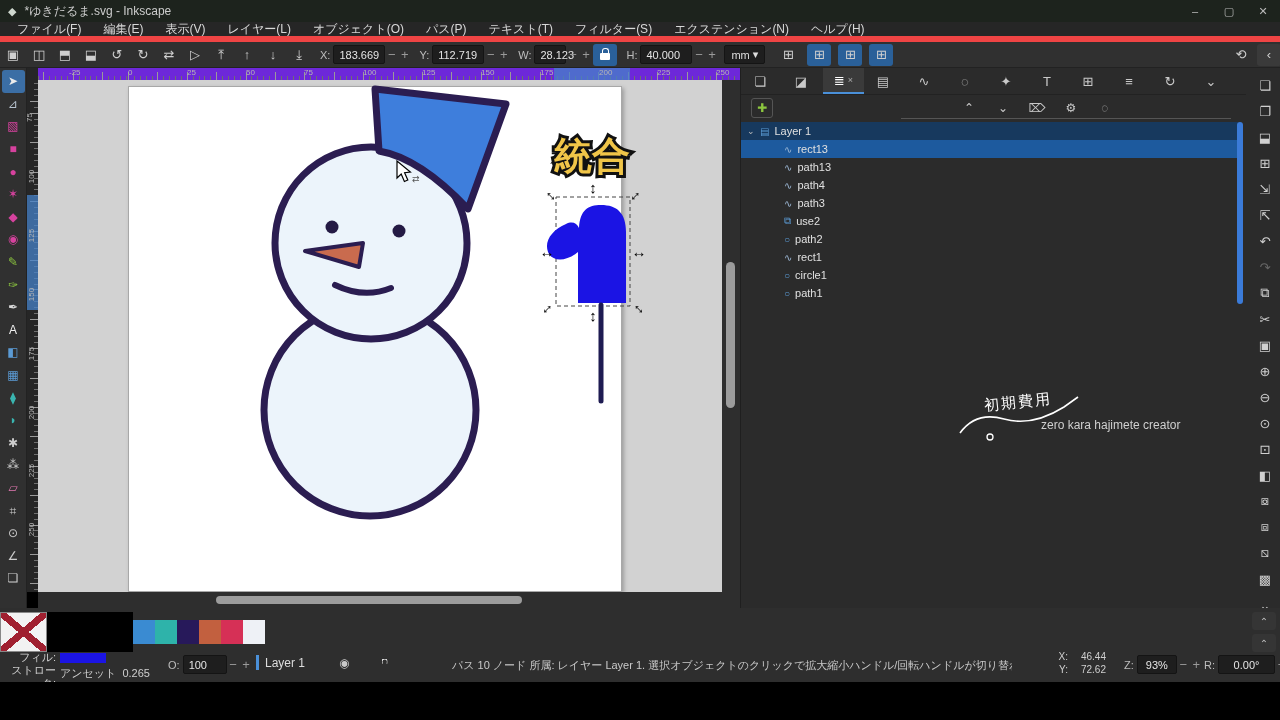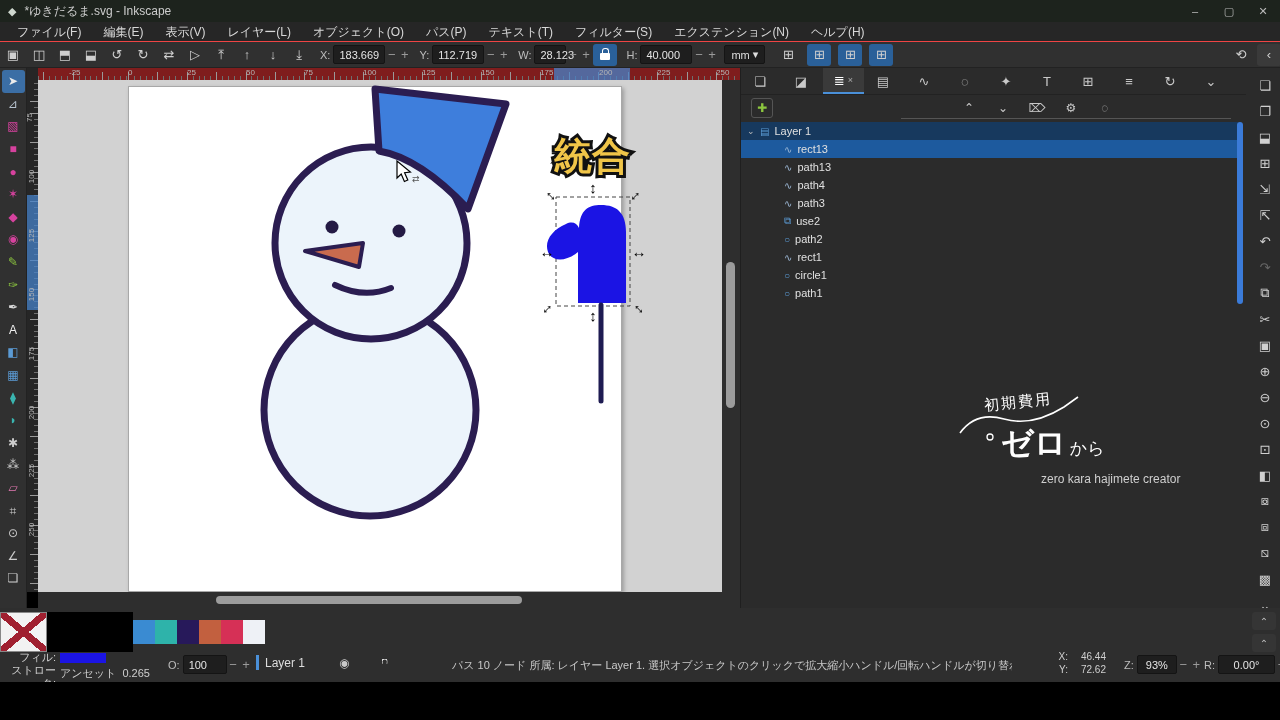--- a/index.html
+++ b/index.html
@@ -5,39 +5,39 @@
 *{margin:0;padding:0;box-sizing:border-box}
 html,body{width:1280px;height:720px;overflow:hidden}
 body{position:relative;background:#000;font-family:"Liberation Sans","DejaVu Sans",sans-serif;color:#ddd;font-size:12px}
 .abs{position:absolute}
 
 .titlebar{left:0;top:0;width:1280px;height:22px;background:#1d231d;display:flex;align-items:center;color:#ccc;font-size:12px}
 .titlebar .appicon{margin:0 8px;color:#cfd8cf;font-size:11px}
 .winbtns{margin-left:auto;display:flex}
 .winbtn{width:34px;height:22px;display:flex;align-items:center;justify-content:center;color:#bbb;font-size:11px}
 
-.menubar{left:0;top:22px;width:1280px;height:20px;background:#262626;display:flex;align-items:center;padding-left:6px;border-bottom:1px solid #ef4444}
+.menubar{left:0;top:22px;width:1280px;height:20px;background:#262626;display:flex;align-items:center;padding-left:6px;border-bottom:6px solid #ef4444}
 .menuitem{padding:0 11px;font-size:12px;color:#d8d8d8;line-height:20px}
 
 .optbar{left:0;top:42px;width:1280px;height:26px;background:#303030;display:flex;align-items:center;border-bottom:1px solid #222}
 .tbtn{width:24px;height:22px;display:flex;align-items:center;justify-content:center;color:#cfcfcf;font-size:13px;border-radius:3px;margin:0 1px}
 .numfield{background:#1e1e1e;border:1px solid #141414;height:19px;display:flex;align-items:center;padding:0 5px;color:#e4e4e4;font-size:11px;border-radius:2px}
 .mp{color:#9a9a9a;font-size:13px;width:13px;text-align:center}
 .fldlabel{color:#bdbdbd;font-size:11px;margin:0 3px 0 8px}
 .bluebtn{background:#2a6099;border-radius:3px}
 .lockicon{width:10px;height:7px;background:#fff;border-radius:1px;position:relative;margin-top:4px}
 .lockicon:before{content:"";position:absolute;top:-5px;left:2px;width:5px;height:5px;border:1.5px solid #fff;border-bottom:none;border-radius:3px 3px 0 0}
 .unitbox{background:#1e1e1e;border:1px solid #141414;height:19px;display:flex;align-items:center;padding:0 6px;color:#ddd;font-size:11px;border-radius:2px;margin-left:6px}
 
 .toolbox{left:0;top:68px;width:27px;height:544px;background:#303030;display:flex;flex-direction:column;align-items:center;padding-top:2px;border-right:1px solid #222}
 .tool{width:23px;height:22.6px;display:flex;align-items:center;justify-content:center;font-size:12px;border-radius:3px}
 .tool.active{background:#3b6ea5}
 
 .corner{left:27px;top:68px;width:11px;height:12px;background:#262626}
-.hruler{left:38px;top:68px;width:702px;height:12px;background:#7f1d1d;overflow:hidden}
+.hruler{left:38px;top:68px;width:702px;height:12px;background:#6d28d9;overflow:hidden}
 .vruler{left:27px;top:80px;width:11px;height:512px;background:#262626;overflow:hidden}
 .hticks1{position:absolute;left:0;right:0;bottom:0;height:4px;background:repeating-linear-gradient(90deg,#6f6f6f 0 1px,transparent 1px 5.88px);background-position:90px 0}
 .hticks2{position:absolute;left:0;right:0;bottom:0;height:8px;background:repeating-linear-gradient(90deg,#9a9a9a 0 1px,transparent 1px 29.4px);background-position:90px 0}
 .vticks1{position:absolute;top:0;bottom:0;right:0;width:4px;background:repeating-linear-gradient(180deg,#6f6f6f 0 1px,transparent 1px 5.88px);background-position:0 33px}
 .vticks2{position:absolute;top:0;bottom:0;right:0;width:8px;background:repeating-linear-gradient(180deg,#9a9a9a 0 1px,transparent 1px 29.4px);background-position:0 33px}
 .htick{position:absolute;top:0;font-size:8px;color:#b5b5b5}
 .vtick{position:absolute;left:-2px;font-size:8px;color:#b5b5b5;transform:rotate(-90deg);transform-origin:center}
 .hsel{position:absolute;top:0;height:12px;background:rgba(70,130,200,.75)}
 .vsel{position:absolute;left:0;width:11px;background:rgba(70,130,200,.75)}
 
@@ -406,21 +406,20 @@
       <span class="cmd">⧅</span>
       <span class="cmd">▩</span>
       <span class="cmd">⌄</span>
     </div>
   <div class="wm">
     <svg width="150" height="48" style="position:absolute;left:0;top:0">
       <path d="M4,40 Q20,18 48,26 T108,14 L122,4" fill="none" stroke="#fff" stroke-width="1.6"></path>
       <circle cx="34" cy="44" r="3" fill="none" stroke="#fff" stroke-width="1.3"></circle>
     </svg>
     <span class="wm1">初期費用</span>
-    <div class="wm2"><span class="big">ゼロ</span> <span class="small">から</span></div>
     <div class="wm4">zero kara hajimete creator</div>
   </div>
 </div>
 
 <div class="abs statusarea">
   <div class="palette">
 
   <span class="swatch none"></span>
       <span class="swatch big" style="background: rgb(0, 0, 0);"></span>
       <span class="swatch big" style="background: rgb(0, 0, 0);"></span>

